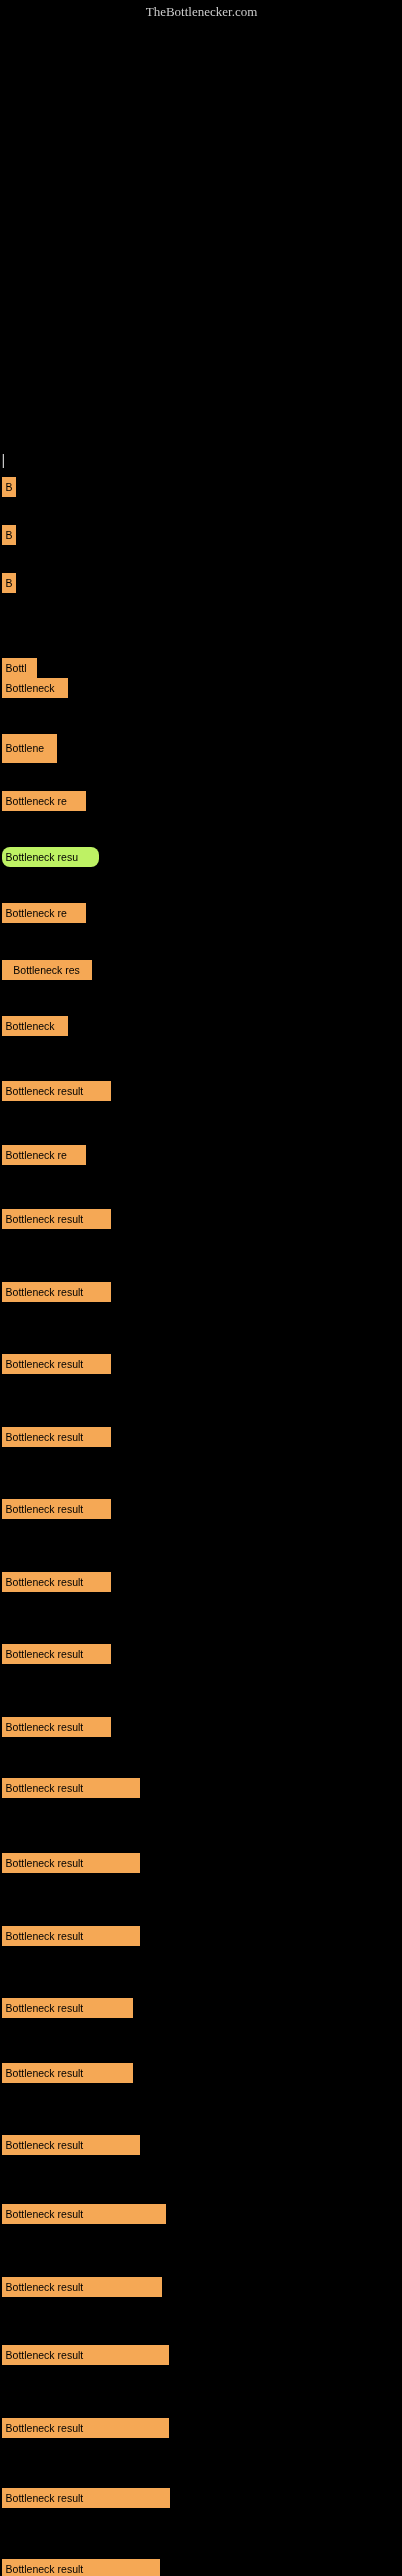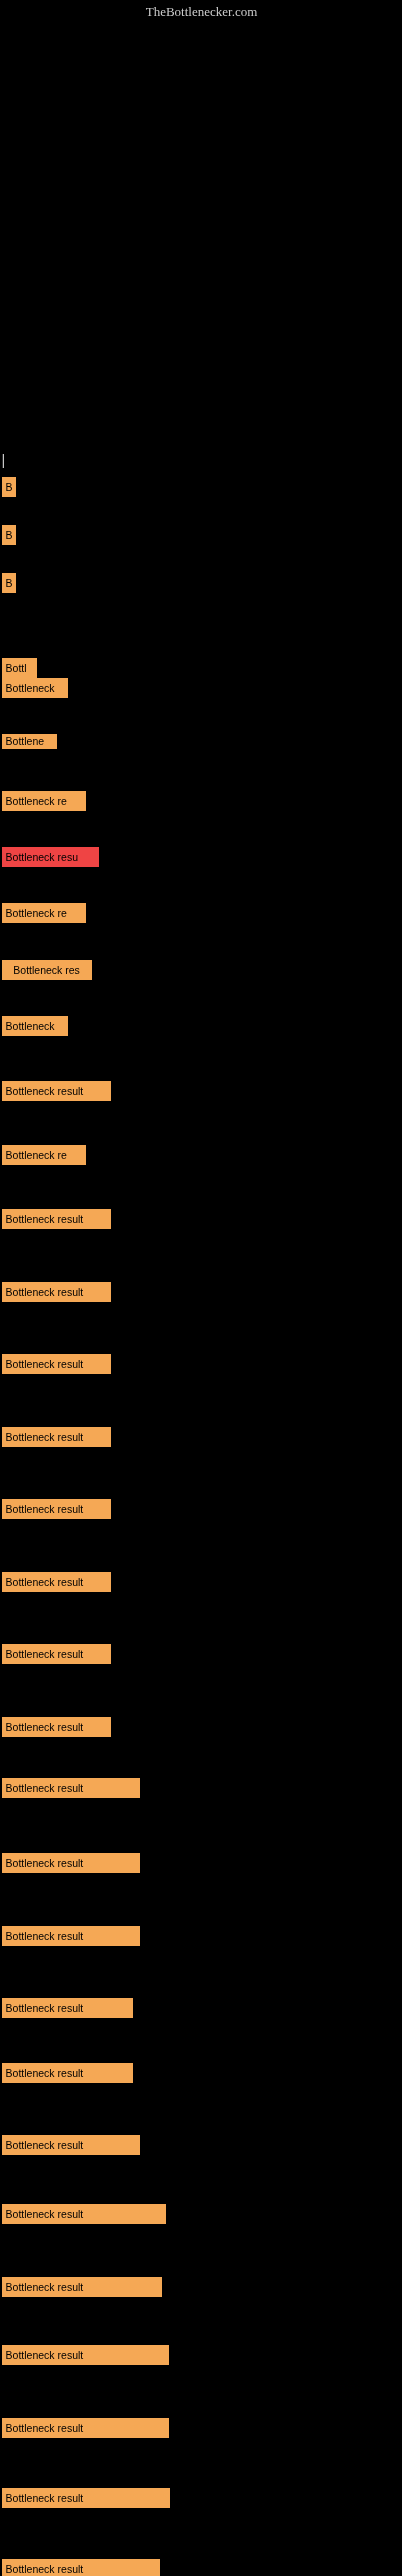--- a/index.html
+++ b/index.html
@@ -28,23 +28,23 @@
 
 <div class="site-title">TheBottlenecker.com</div>
 
 <div id="content" style="position:relative; width:403px; height:2564px;">
 <div style="position: absolute; top: 427px; left: 1.6px; color: rgb(204, 204, 204); font-size: 14.5px; line-height: 1;">|</div>
     <div style="position: absolute; top: 451px; left: 1.6px; width: 14.5px; background-color: rgb(245, 168, 85); color: rgb(0, 0, 0); font-size: 10.5px; padding: 2.4px 4px; overflow: hidden; white-space: nowrap; line-height: 1.4;">B</div>
     <div style="position: absolute; top: 499px; left: 1.6px; width: 14.5px; background-color: rgb(245, 168, 85); color: rgb(0, 0, 0); font-size: 10.5px; padding: 2.4px 4px; overflow: hidden; white-space: nowrap; line-height: 1.4;">B</div>
     <div style="position: absolute; top: 547px; left: 1.6px; width: 14.5px; background-color: rgb(245, 168, 85); color: rgb(0, 0, 0); font-size: 10.5px; padding: 2.4px 4px; overflow: hidden; white-space: nowrap; line-height: 1.4;">B</div>
     <div style="position: absolute; top: 596px; left: 1.6px; width: 35px; background-color: rgb(245, 168, 85); color: rgb(0, 0, 0); font-size: 10.5px; padding: 2.4px 4px; overflow: hidden; white-space: nowrap; line-height: 1.4; margin-top: 36px;">Bottl</div>
     <div style="position: absolute; top: 652px; left: 1.6px; width: 66px; background-color: rgb(245, 168, 85); color: rgb(0, 0, 0); font-size: 10.5px; padding: 2.4px 4px; overflow: hidden; white-space: nowrap; line-height: 1.4;">Bottleneck</div>
-    <div style="position: absolute; top: 708px; left: 1.6px; width: 55px; background-color: rgb(245, 168, 85); color: rgb(0, 0, 0); font-size: 10.5px; padding: 0 4px; overflow: hidden; white-space: nowrap; line-height: 1.4;">Bottlene</div>
+    <div style="position: absolute; top: 708px; left: 1.6px; width: 55px; background-color: rgb(245, 168, 85); color: rgb(0, 0, 0); font-size: 10.5px; padding: 7px 4px; overflow: hidden; white-space: nowrap; line-height: 1.4;">Bottlene</div>
     <div style="position: absolute; top: 765px; left: 1.6px; width: 84px; background-color: rgb(245, 168, 85); color: rgb(0, 0, 0); font-size: 10.5px; padding: 2.4px 4px; overflow: hidden; white-space: nowrap; line-height: 1.4;">Bottleneck re</div>
-    <div style="position: absolute; top: 821px; left: 1.6px; width: 97px; background-color: #ef4444; color: rgb(0, 0, 0); font-size: 10.5px; padding: 2.4px 4px; overflow: hidden; white-space: nowrap; line-height: 1.4;">Bottleneck resu</div>
+    <div style="position: absolute; top: 821px; left: 1.6px; width: 97px; background-color: #bef264; color: rgb(0, 0, 0); font-size: 10.5px; padding: 2.4px 4px; overflow: hidden; white-space: nowrap; line-height: 1.4; border-radius: 8px;">Bottleneck resu</div>
     <div style="position: absolute; top: 877px; left: 1.6px; width: 84px; background-color: rgb(245, 168, 85); color: rgb(0, 0, 0); font-size: 10.5px; padding: 2.4px 4px; overflow: hidden; white-space: nowrap; line-height: 1.4;">Bottleneck re</div>
     <div style="position: absolute; top: 934px; left: 1.6px; width: 90px; background-color: rgb(245, 168, 85); color: rgb(0, 0, 0); font-size: 10.5px; padding: 2.4px 4px; overflow: hidden; white-space: nowrap; line-height: 1.4; text-align: center;">Bottleneck res</div>
     <div style="position: absolute; top: 990px; left: 1.6px; width: 66px; background-color: rgb(245, 168, 85); color: rgb(0, 0, 0); font-size: 10.5px; padding: 2.4px 4px; overflow: hidden; white-space: nowrap; line-height: 1.4;">Bottleneck</div>
     <div style="position: absolute; top: 1055px; left: 1.6px; width: 109px; background-color: rgb(245, 168, 85); color: rgb(0, 0, 0); font-size: 10.5px; padding: 2.4px 4px; overflow: hidden; white-space: nowrap; line-height: 1.4;">Bottleneck result</div>
     <div style="position: absolute; top: 1119px; left: 1.6px; width: 84px; background-color: rgb(245, 168, 85); color: rgb(0, 0, 0); font-size: 10.5px; padding: 2.4px 4px; overflow: hidden; white-space: nowrap; line-height: 1.4;">Bottleneck re</div>
     <div style="position: absolute; top: 1183px; left: 1.6px; width: 109px; background-color: rgb(245, 168, 85); color: rgb(0, 0, 0); font-size: 10.5px; padding: 2.4px 4px; overflow: hidden; white-space: nowrap; line-height: 1.4;">Bottleneck result</div>
     <div style="position: absolute; top: 1256px; left: 1.6px; width: 109px; background-color: rgb(245, 168, 85); color: rgb(0, 0, 0); font-size: 10.5px; padding: 2.4px 4px; overflow: hidden; white-space: nowrap; line-height: 1.4;">Bottleneck result</div>
     <div style="position: absolute; top: 1328px; left: 1.6px; width: 109px; background-color: rgb(245, 168, 85); color: rgb(0, 0, 0); font-size: 10.5px; padding: 2.4px 4px; overflow: hidden; white-space: nowrap; line-height: 1.4;">Bottleneck result</div>
     <div style="position: absolute; top: 1401px; left: 1.6px; width: 109px; background-color: rgb(245, 168, 85); color: rgb(0, 0, 0); font-size: 10.5px; padding: 2.4px 4px; overflow: hidden; white-space: nowrap; line-height: 1.4;">Bottleneck result</div>
     <div style="position: absolute; top: 1473px; left: 1.6px; width: 109px; background-color: rgb(245, 168, 85); color: rgb(0, 0, 0); font-size: 10.5px; padding: 2.4px 4px; overflow: hidden; white-space: nowrap; line-height: 1.4;">Bottleneck result</div>

